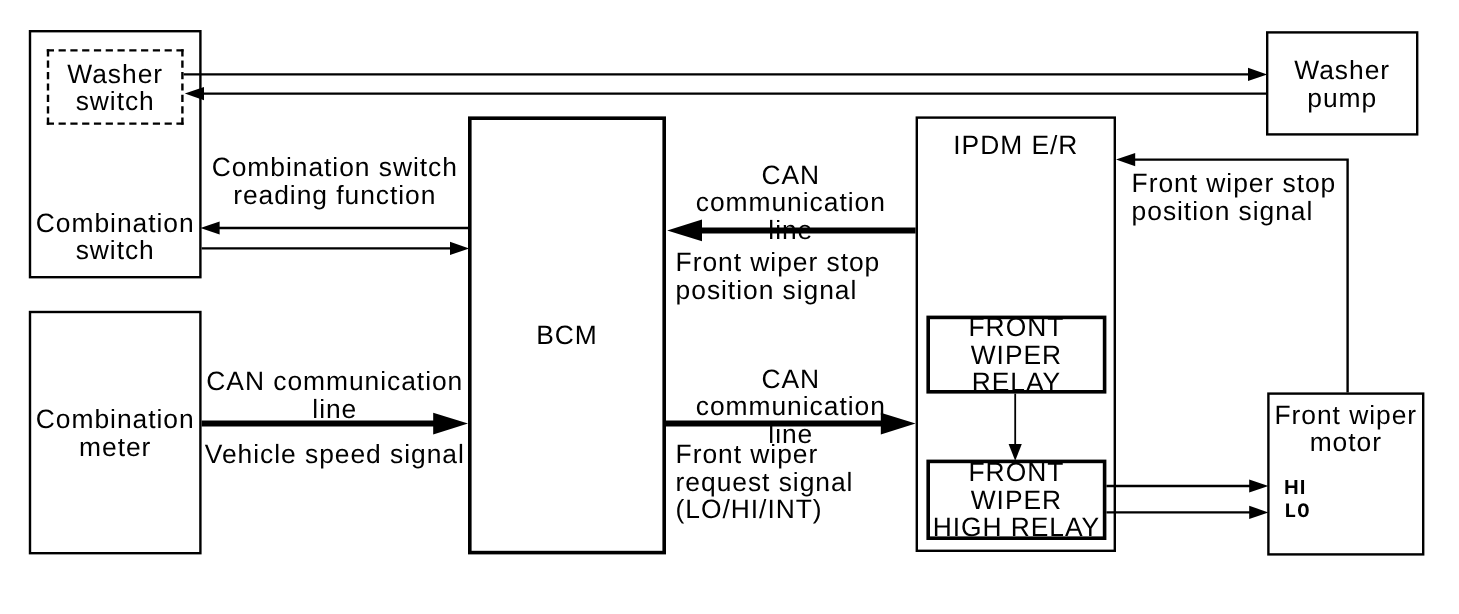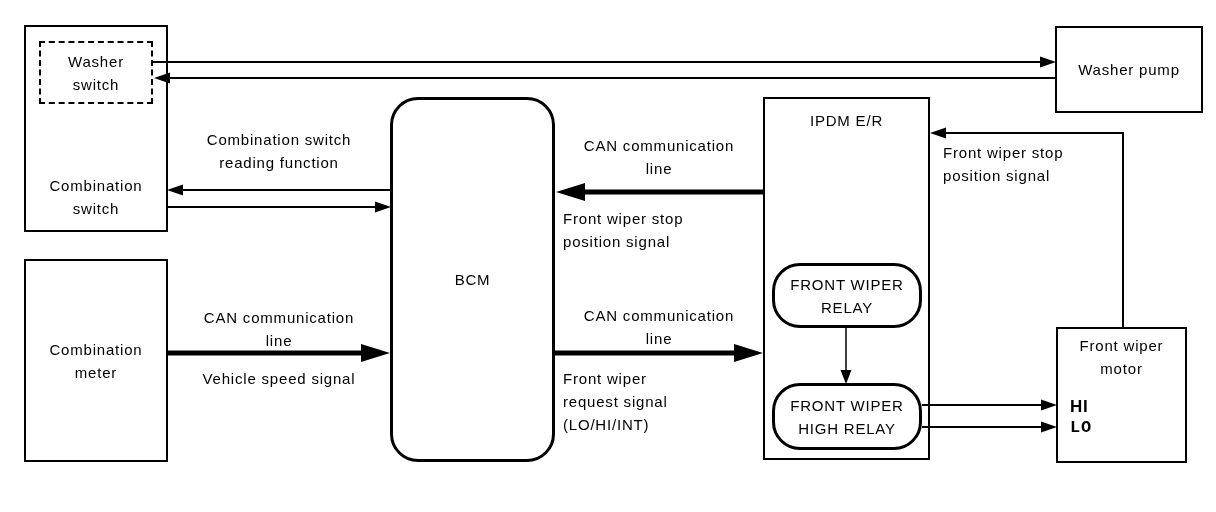--- a/index.html
+++ b/index.html
@@ -2,24 +2,24 @@
 <html><head>
 <meta charset="utf-8">
 <style>
   html,body{margin:0;padding:0;background:#ffffff;}
   .canvas{
     position:relative;width:1216px;height:512px;background:#ffffff;
     font-family:"Liberation Sans",sans-serif;color:#000000;overflow:hidden;
   }
   .wires{position:absolute;left:0;top:0;width:1216px;height:512px;}
   .node{position:absolute;border:2px solid #000000;box-sizing:border-box;background:transparent;}
-  .node.b3{border-width:3px;border-radius:28px;}
+  .node.b3{border-width:3px;}
   .node.dashed{border-style:dashed;}
   .flexc{display:flex;align-items:center;justify-content:center;text-align:center;}
-  .lbl{font-size:15px;line-height:23px;letter-spacing:0.8px;white-space:pre-line;}
+  .lbl{font-size:22px;line-height:23px;letter-spacing:0.8px;white-space:pre-line;}
   .edge-label{position:absolute;}
   .tc{text-align:center;}
   .abs-title{position:absolute;left:0;right:0;text-align:center;}
   .port{position:absolute;left:12px;font-weight:bold;font-size:17px;line-height:23px;letter-spacing:0.8px;}
 </style>
 </head>
 <body>
 
 <div class="canvas">
 
@@ -107,21 +107,21 @@
   <div class="node b3 flexc" style="left:772px;top:263px;width:150px;height:65px;">
     <span class="lbl">FRONT WIPER
 RELAY</span>
   </div>
 
   <div class="node b3 flexc" style="left:772px;top:383px;width:150px;height:67px;">
     <span class="lbl">FRONT WIPER
 HIGH RELAY</span>
   </div>
 
-  <div class="node flexc" style="left:1055px;top:26px;width:148px;height:87px;">
+  <div class="node flexc" style="left:1055px;top:26px;width:127px;height:87px;">
     <span class="lbl">Washer pump</span>
   </div>
 
   <div class="node" style="left:1056px;top:327px;width:131px;height:136px;">
     <div class="abs-title lbl" style="top:5px;">Front wiper
 motor</div>
     <div class="port" style="top:66px;text-align:right;">HI</div>
     <div class="port" style="top:87px;font-family:Liberation Mono, monospace;">LO</div>
   </div>
 

